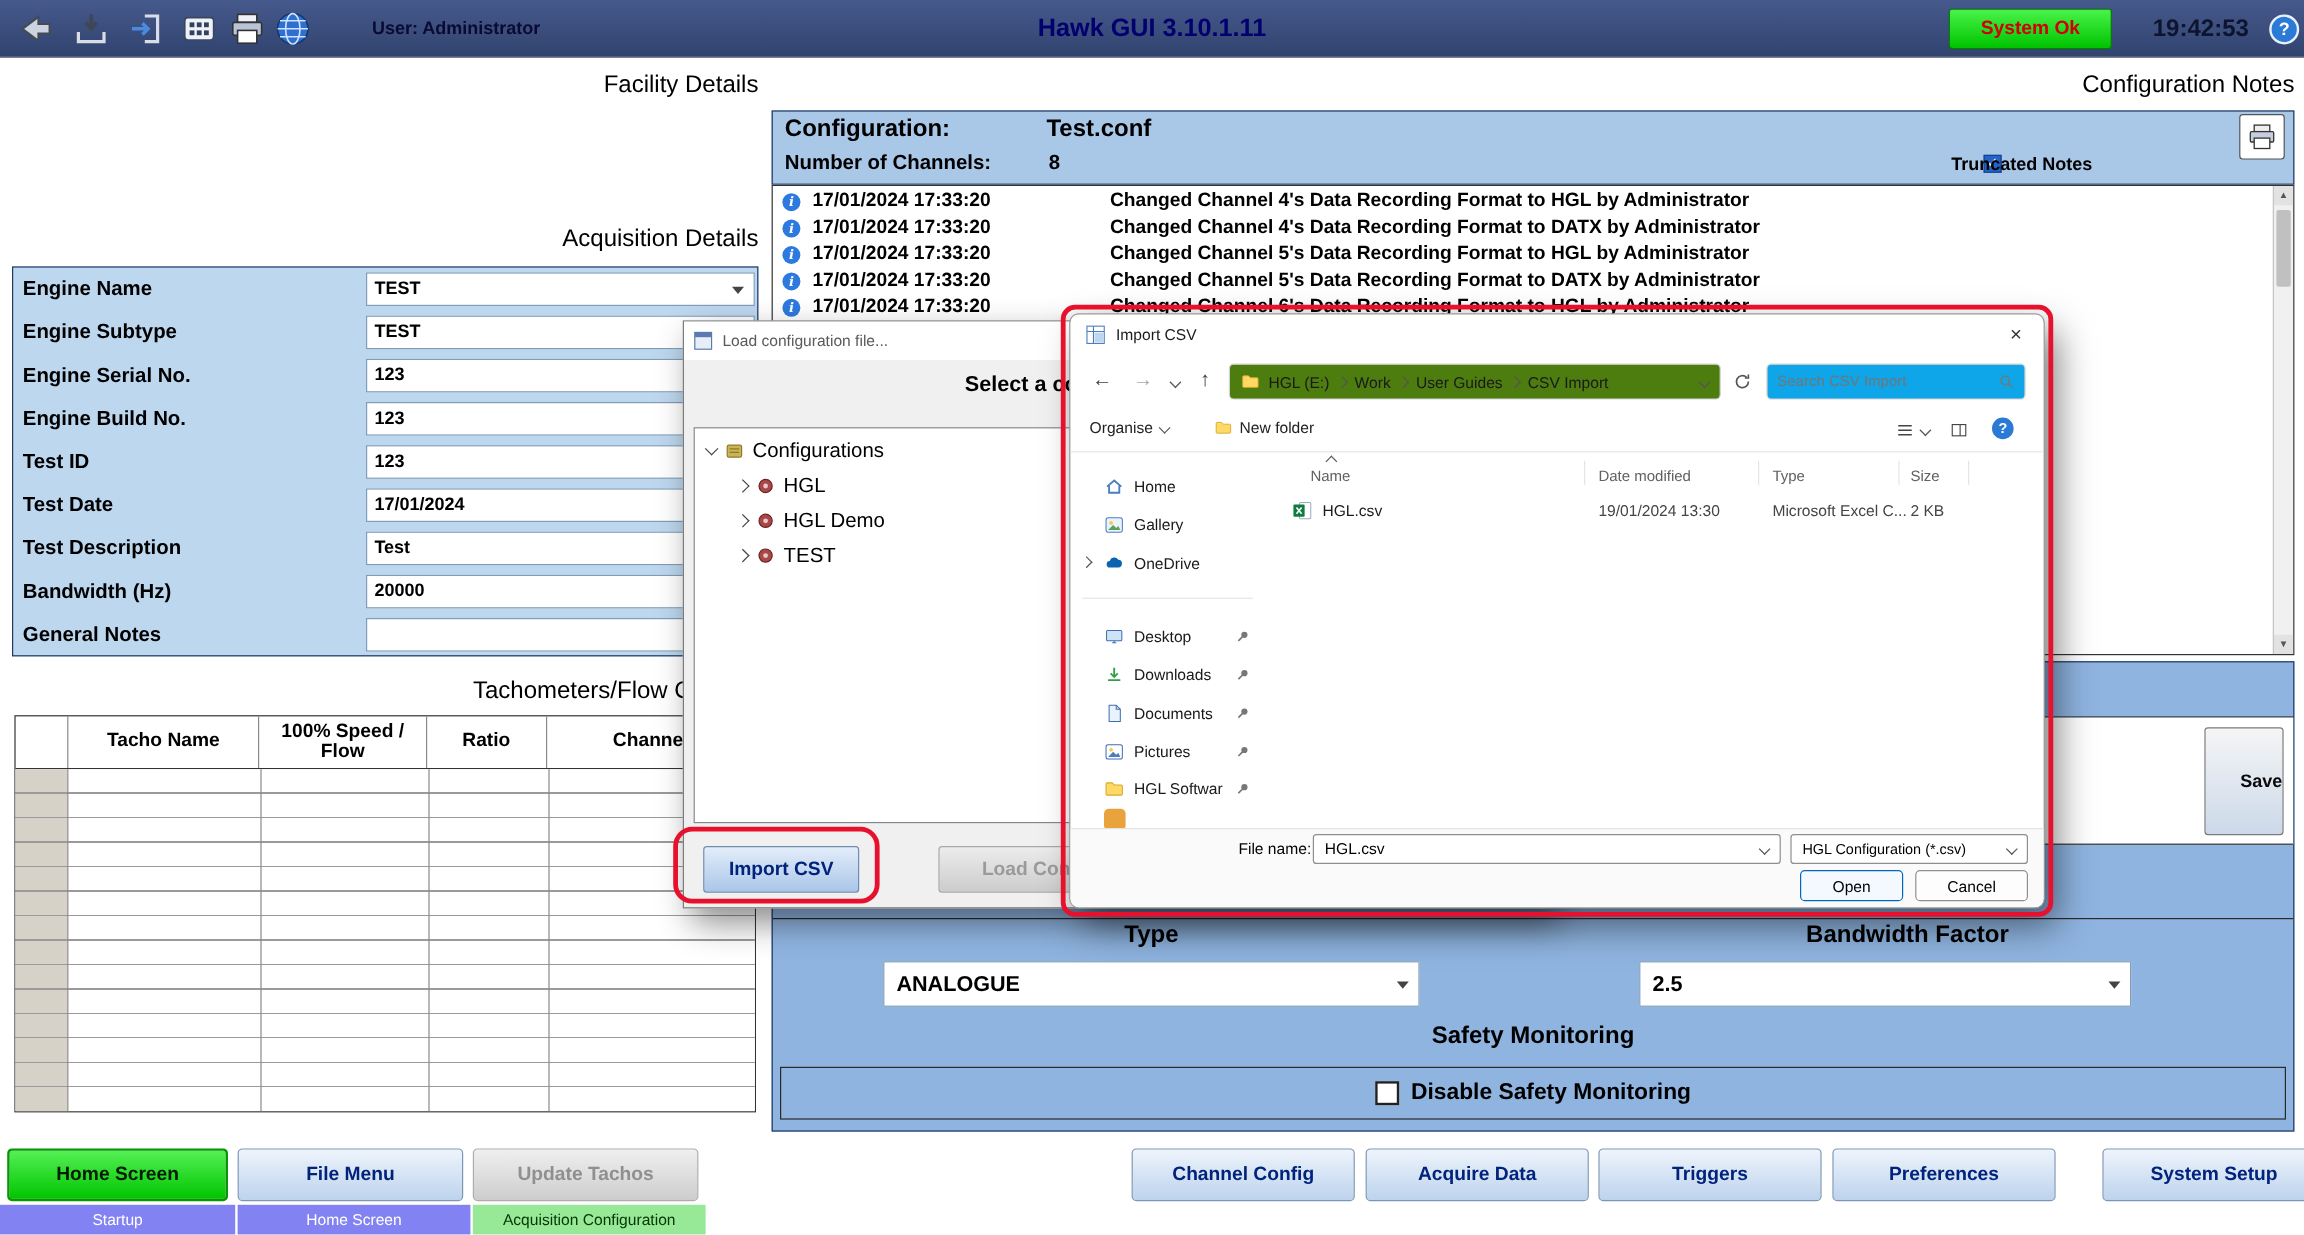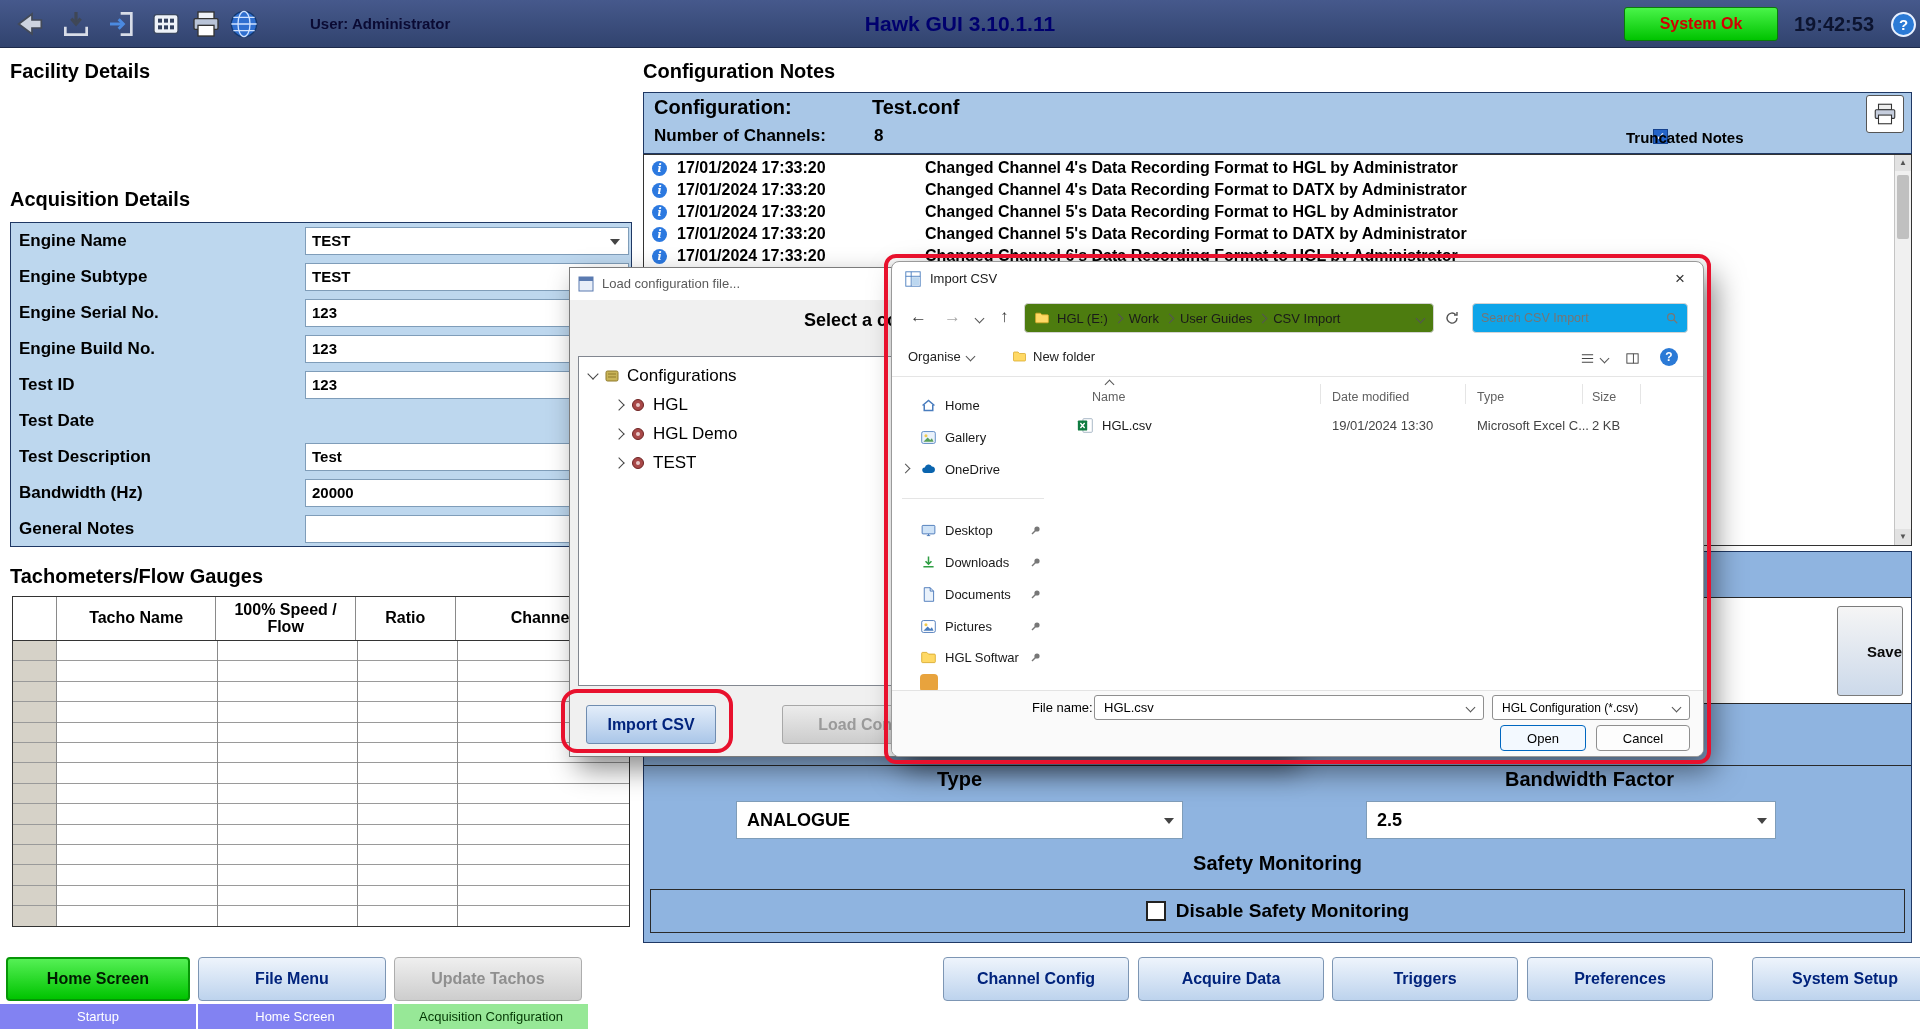--- a/index.html
+++ b/index.html
@@ -6,27 +6,27 @@
 body{font-family:"Liberation Sans",sans-serif;background:#fff;overflow:hidden}
 .screen{position:relative;width:1920px;height:1029px;background:#fff;overflow:hidden}
 .abs{position:absolute}
 
 
 .topbar{position:absolute;left:0;top:0;width:1920px;height:48px;background:linear-gradient(#46598c,#31436e);border-bottom:1px solid #1d2a4a}
 .tbicon{position:absolute;top:8px;width:32px;height:32px;cursor:pointer}
 .tbicon svg{width:100%;height:100%}
 .user-label{position:absolute;left:310px;top:0;line-height:48px;font-size:15px;font-weight:bold;color:#0a0a33}
 .app-title{position:absolute;left:0;right:0;top:0;line-height:48px;text-align:center;font-size:21px;font-weight:bold;color:#00006e}
-.sysok{position:absolute;left:1624px;top:7px;width:154px;height:34px;background:linear-gradient(#49f449,#00c300);border:1px solid #0a7a0a;border-radius:3px;color:#d10000;font-weight:bold;font-size:16px;text-align:center;line-height:31px}
+.sysok{position:absolute;left:1624px;top:7px;width:136px;height:34px;background:linear-gradient(#49f449,#00c300);border:1px solid #0a7a0a;border-radius:3px;color:#d10000;font-weight:bold;font-size:16px;text-align:center;line-height:31px}
 .clock{position:absolute;left:1782px;top:0;width:104px;line-height:48px;font-size:20px;font-weight:bold;color:#0c1430;text-align:center}
 .help-badge{position:absolute;left:1891px;top:12px;width:25px;height:25px;border-radius:50%;background:#2b7ad6;border:2px solid #e8f0ff;color:#fff;font-weight:bold;font-size:15px;text-align:center;line-height:21px}
 .help-badge::before{content:"?"}
 
 
-.sect-h{position:absolute;font-size:20px;font-weight:bold;color:#000;text-align:left}
+.sect-h{position:absolute;font-size:20px;font-weight:normal;color:#000;text-align:right}
 
 
 .fieldbox{position:absolute;left:10px;width:622px;background:#bdd7ee;border:1px solid #1f3864}
 .frow{position:relative;width:100%;height:36px}
 .flabel{position:absolute;left:8px;top:0;line-height:36px;font-size:17px;font-weight:bold;color:#000}
 .finput{position:absolute;left:294px;top:4px;width:324px;height:28px;background:#fff;border:1px solid #7f9db9;font-size:15px;font-weight:bold;line-height:26px;padding:0 6px;color:#000;overflow:hidden;white-space:nowrap}
 .seltri{position:absolute;right:8px;top:11px;width:0;height:0;border-left:5px solid transparent;border-right:5px solid transparent;border-top:6px solid #444}
 
 
 .ttable{position:absolute;left:12px;top:596px;width:618px;height:331px;border:1px solid #333;background:#fff}
@@ -174,20 +174,21 @@
     <div class="frow">
       <div class="flabel">Engine Build No.</div>
       <div class="finput">123</div>
     </div>
     <div class="frow">
       <div class="flabel">Test ID</div>
       <div class="finput">123</div>
     </div>
     <div class="frow">
       <div class="flabel">Test Date</div>
+      <div class="finput">17/01/2024</div>
     </div>
     <div class="frow">
       <div class="flabel">Test Description</div>
       <div class="finput">Test</div>
     </div>
     <div class="frow">
       <div class="flabel">Bandwidth (Hz)</div>
       <div class="finput">20000</div>
     </div>
     <div class="frow">

